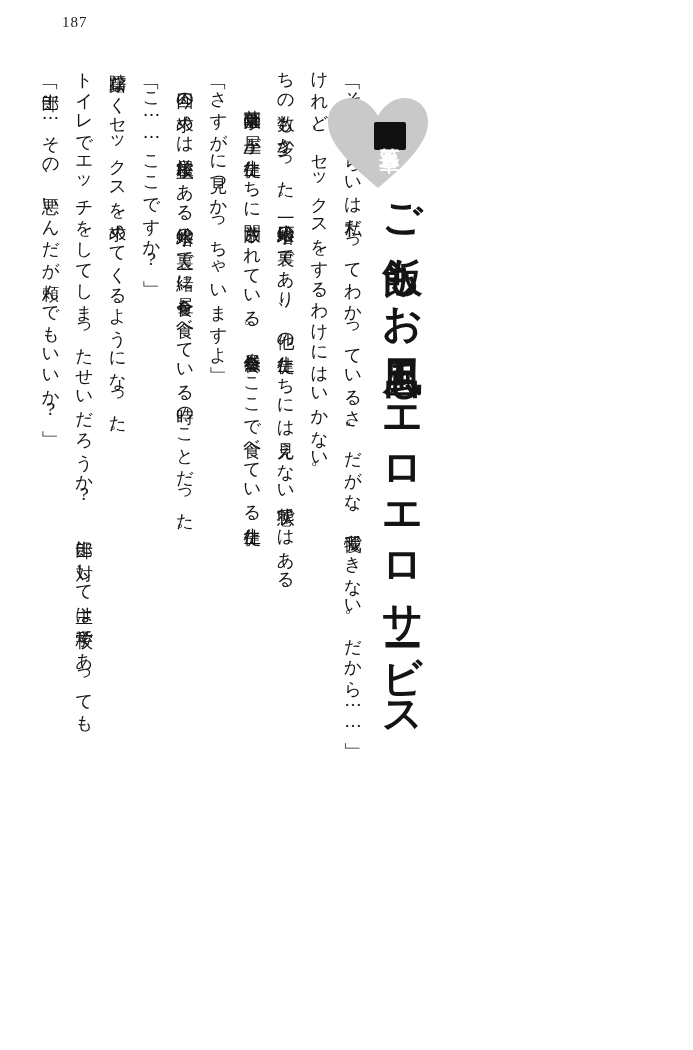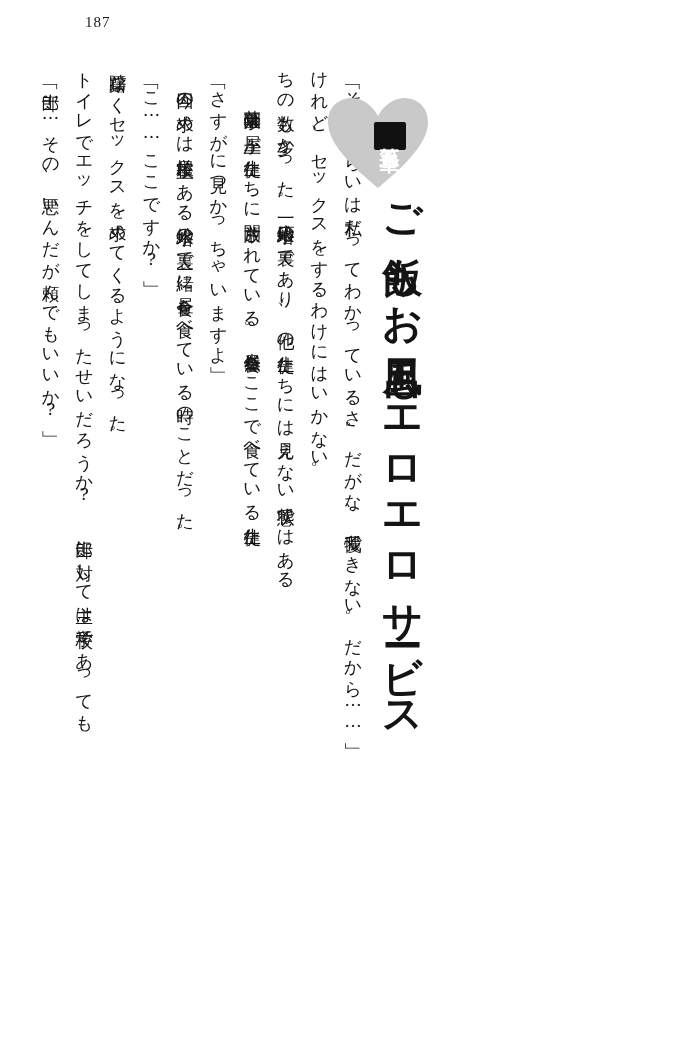--- a/index.html
+++ b/index.html
@@ -18,21 +18,20 @@
 
   
   .page-number {
     position: absolute;
     top: 14px;
     left: 62px;
     font-size: 15px;
     letter-spacing: 1px;
     font-family: "Liberation Serif", serif;
     color: #1a1a1a;
-    margin-left: 23px;
   }
 
   
   .page-body {
     position: absolute;
     top: 60px;
     right: 38px;
     left: 30px;
     bottom: 20px;
     display: flex;

